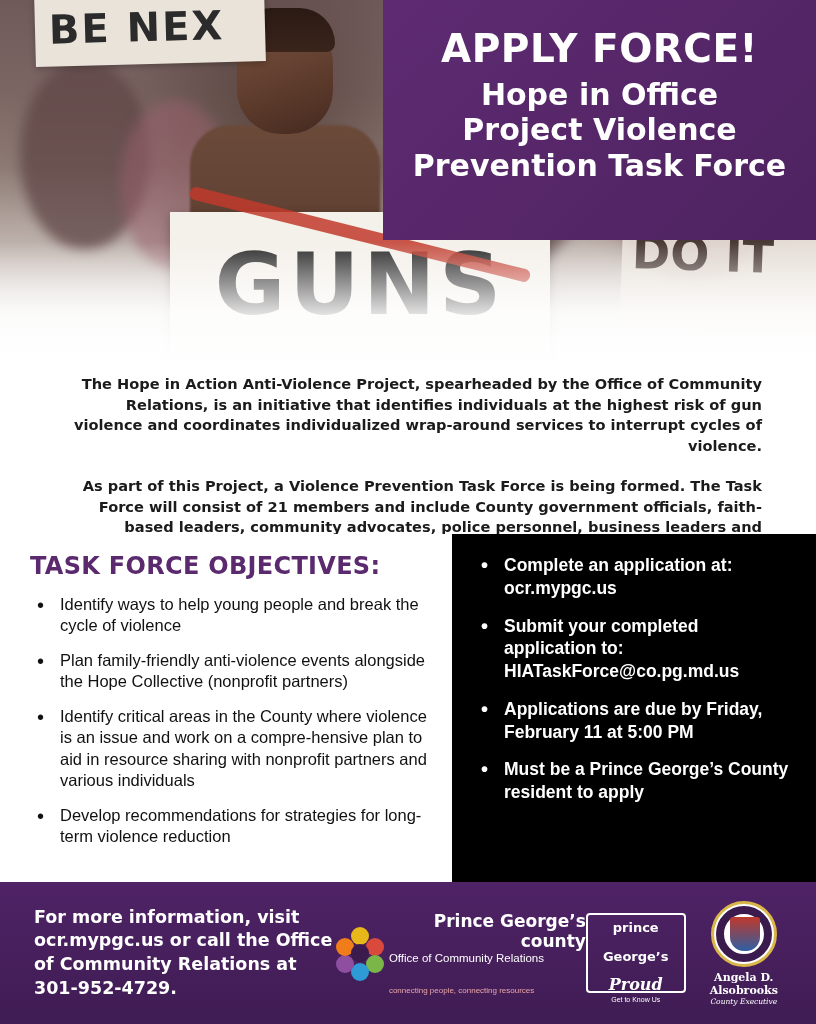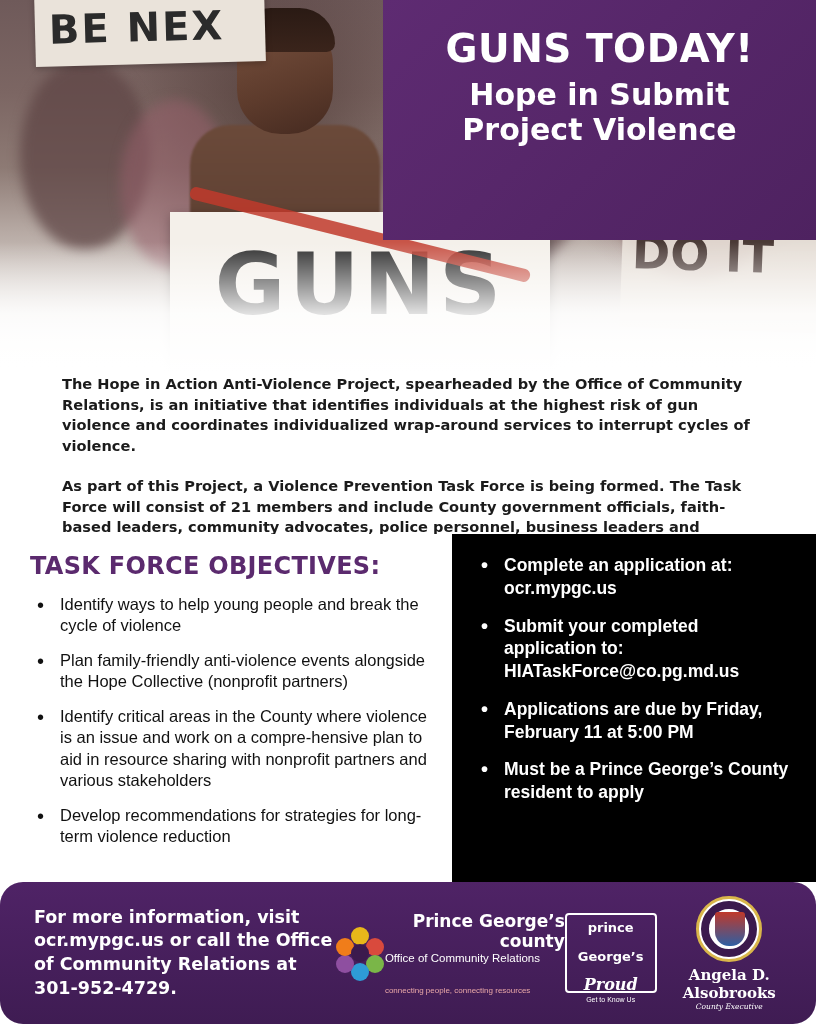--- a/index.html
+++ b/index.html
@@ -156,21 +156,21 @@
     font-weight: 700;
     font-size: 30px;
     line-height: 1.18;
   }
 
   
   .intro {
     position: absolute;
     left: 62px; top: 374px;
     width: 700px;
-    text-align: left;
+    text-align: right;
     color: #1b1b1b;
   }
   .intro p {
     font-family: "DejaVu Sans", sans-serif;
     font-weight: 700;
     font-size: 14.6px;
     line-height: 1.42;
   }
   .intro p + p { margin-top: 19px; }
 
@@ -237,21 +237,20 @@
   .footer {
     position: absolute;
     left: 0; bottom: 0;
     width: 816px;
     height: 142px;
     background: #4a2160;
     background: linear-gradient(180deg, #4f2366 0%, #3f1c53 100%);
     display: flex;
     align-items: center;
     padding: 0 14px 0 34px;
-    border-radius: 23px;
   }
   .footer-text {
     width: 300px;
     color: #ffffff;
     font-family: "DejaVu Sans", sans-serif;
     font-weight: 700;
     font-size: 17.5px;
     line-height: 1.35;
   }
   .logos {
@@ -323,21 +322,21 @@
     width: 30px; height: 34px;
     background: linear-gradient(180deg,#c0392b 0%,#2e5fa3 100%);
     border-radius: 3px 3px 14px 14px;
   }
   .seal-ring-text {
     position: absolute;
     inset: 2px;
     border-radius: 50%;
     border: 8px solid #3b1a4d;
   }
-  .seal .nm { font-family:"DejaVu Serif",serif; font-weight:700; font-size:15px; margin-top:4px; }
+  .seal .nm { font-family:"DejaVu Serif",serif; font-weight:700; font-size:11px; margin-top:4px; }
   .seal .ttl { font-family:"DejaVu Serif",serif; font-style:italic; font-size:7.5px; }
 </style>
 </head>
 <body>
 
 <div class="flyer">
 
   <div class="hero">
     <div class="hero-photo"></div>
     <div class="blob b1"></div>
@@ -360,38 +359,39 @@
 
     <div class="sign-main">
       <div class="txt">GUNS</div>
     </div>
     <div class="sign-slash"></div>
 
     <div class="hero-fade"></div>
   </div>
 
   <div class="title-box">
-    <div class="title-main">GUNS TODAY!</div>
-    <div class="title-sub">Hope in Submit</div>
+    <div class="title-main">APPLY FORCE!</div>
+    <div class="title-sub">Hope in Office</div>
     <div class="title-sub">Project Violence</div>
+    <div class="title-sub">Prevention Task Force</div>
   </div>
 
   <div class="intro">
     <p>The Hope in Action Anti-Violence Project, spearheaded by the Office of Community Relations, is an initiative that identifies individuals at the highest risk of gun violence and coordinates individualized wrap-around services to interrupt cycles of violence.</p>
     <p>As part of this Project, a Violence Prevention Task Force is being formed. The Task Force will consist of 21 members and include County government officials, faith-based leaders, community advocates, police personnel, business leaders and County residents.</p>
   </div>
 
   <div class="columns">
 
     <div class="col-left">
       <div class="head-left">TASK FORCE OBJECTIVES:</div>
       <ul class="bullets">
         <li>Identify ways to help young people and break the cycle of violence</li>
         <li>Plan family-friendly anti-violence events alongside the Hope Collective (nonprofit partners)</li>
-        <li>Identify critical areas in the County where violence is an issue and work on a compre-hensive plan to aid in resource sharing with nonprofit partners and various stakeholders</li>
+        <li>Identify critical areas in the County where violence is an issue and work on a compre-hensive plan to aid in resource sharing with nonprofit partners and various individuals</li>
         <li>Develop recommendations for strategies for long-term violence reduction</li>
       </ul>
     </div>
 
     <div class="col-right">
       <ul class="bullets">
         <li>Complete an application at: ocr.mypgc.us</li>
         <li>Submit your completed application to: HIATaskForce@co.pg.md.us</li>
         <li>Applications are due by Friday, February 11 at 5:00 PM</li>
         <li>Must be a Prince George’s County resident to apply</li>

